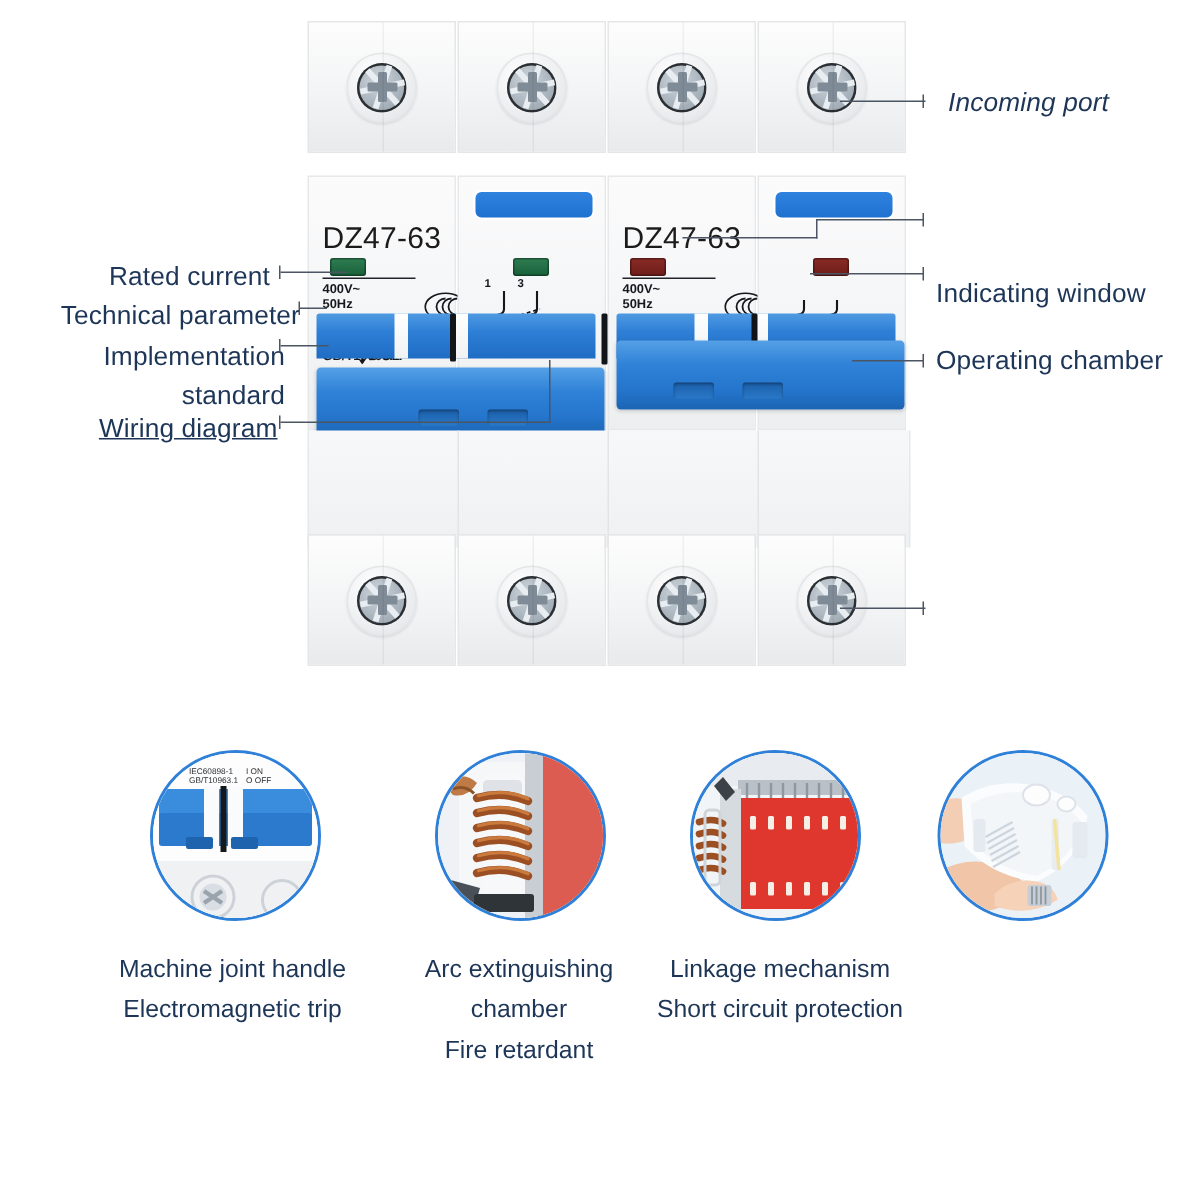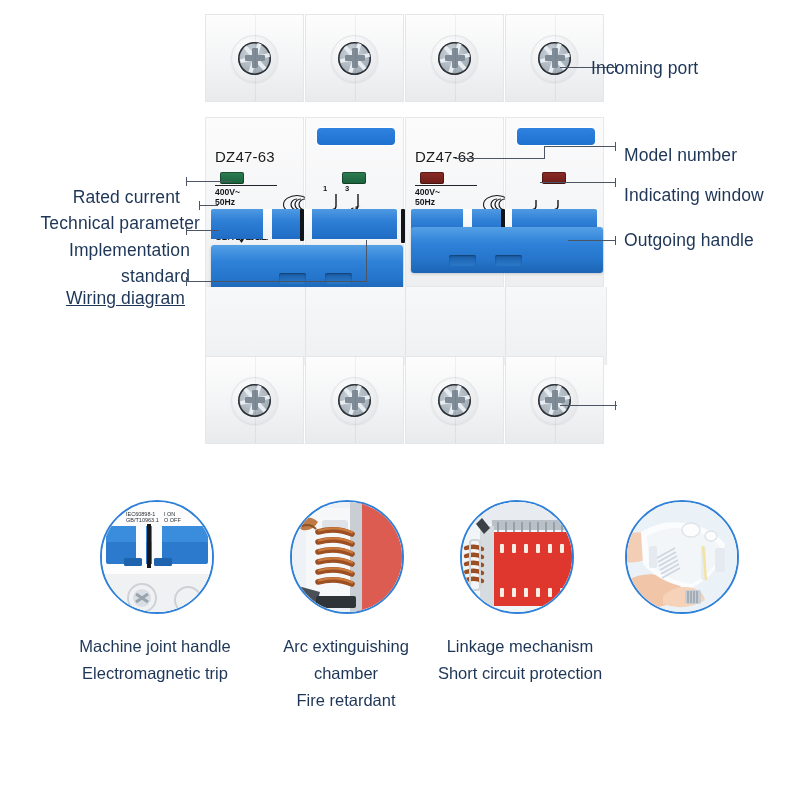--- a/index.html
+++ b/index.html
@@ -12,21 +12,21 @@
   }
   #stage{position:absolute;left:0;top:0;width:800px;height:800px;}
   .lbl{
     position:absolute;
     color:#1d3557;
     font-size:17.5px;
     line-height:25px;
     white-space:pre;
     letter-spacing:.1px;
   }
-  .lbl.r{text-align:right;margin-top:13px;}
+  .lbl.r{text-align:right;}
   .leader{position:absolute;background:#4b5563;height:1.4px;}
   .leader-v{position:absolute;background:#4b5563;width:1.4px;}
   .tick{position:absolute;background:#4b5563;width:1.4px;height:9px;}
 
   
   #breaker{position:absolute;left:205px;top:14px;width:400px;height:430px;}
 
   .term-row{position:absolute;left:0;width:400px;height:88px;}
   .term-cell{
     position:absolute;top:0;width:99px;height:88px;
@@ -70,21 +70,21 @@
     background:linear-gradient(180deg,#fbfbfc 0%,#f4f5f6 60%,#eceef0 100%);
     border:1px solid #e6e8ea;
     box-sizing:border-box;
   }
   .blue-sticker{
     position:absolute;left:11px;top:10px;width:78px;height:17px;border-radius:4px;
     background:linear-gradient(180deg,#2f83df 0%,#1f71cf 100%);
     box-shadow:0 0 0 1.5px #ffffff;
   }
   .model{
-    position:absolute;left:9px;top:30px;font-size:15px;color:#1b1b1b;
+    position:absolute;left:9px;top:30px;font-size:20px;color:#1b1b1b;
     font-family:"Liberation Sans", sans-serif;letter-spacing:.2px;
   }
   .ind-window{
     position:absolute;width:24px;height:12px;border-radius:2px;
     box-shadow:inset 0 0 0 1px rgba(0,0,0,.35);
   }
   .ind-green{background:linear-gradient(180deg,#2f7d52 0%,#18613a 100%);}
   .ind-red{background:linear-gradient(180deg,#8a2b26 0%,#6d1d19 100%);}
   .curve{position:absolute;font-size:19px;color:#1b1b1b;margin-top:43px;}
 
@@ -367,35 +367,34 @@
               <b class="scx"></b>
               <b class="scy"></b>
             </div>
           </div>
         </div>
     </div>
   </div>
 
   <div class="leader" style="left:560px;top:67px;width:57px;"></div>
   <div class="tick" style="left:615px;top:63px;"></div>
-  <div class="lbl" style="left:591px;top:56px;">Incoming port</div>
+  <div class="lbl" style="left:632px;top:56px;font-style:italic;">Incoming port</div>
 
   <div class="leader" style="left:455px;top:158px;width:90px;"></div>
   <div class="leader-v" style="left:544px;top:146px;height:13px;"></div>
   <div class="leader" style="left:544px;top:146px;width:72px;"></div>
   <div class="tick" style="left:615px;top:142px;"></div>
-  <div class="lbl" style="left:624px;top:143px;">Model number</div>
 
   <div class="leader" style="left:540px;top:182px;width:76px;"></div>
   <div class="tick" style="left:615px;top:178px;"></div>
   <div class="lbl" style="left:624px;top:171px;margin-top:12px;">Indicating window</div>
 
   <div class="leader" style="left:568px;top:240px;width:48px;"></div>
   <div class="tick" style="left:615px;top:236px;"></div>
-  <div class="lbl" style="left:624px;top:228px;">Outgoing handle</div>
+  <div class="lbl" style="left:624px;top:228px;">Operating chamber</div>
 
   <div class="leader" style="left:560px;top:405px;width:57px;"></div>
   <div class="tick" style="left:615px;top:401px;"></div>
 
   <div class="lbl r" style="left:20px;top:172px;width:160px;">Rated current</div>
   <div class="tick" style="left:186px;top:177px;"></div>
   <div class="leader" style="left:187px;top:181px;width:45px;"></div>
 
   <div class="lbl r" style="left:10px;top:198px;width:190px;">Technical parameter</div>
   <div class="tick" style="left:199px;top:201px;"></div>

